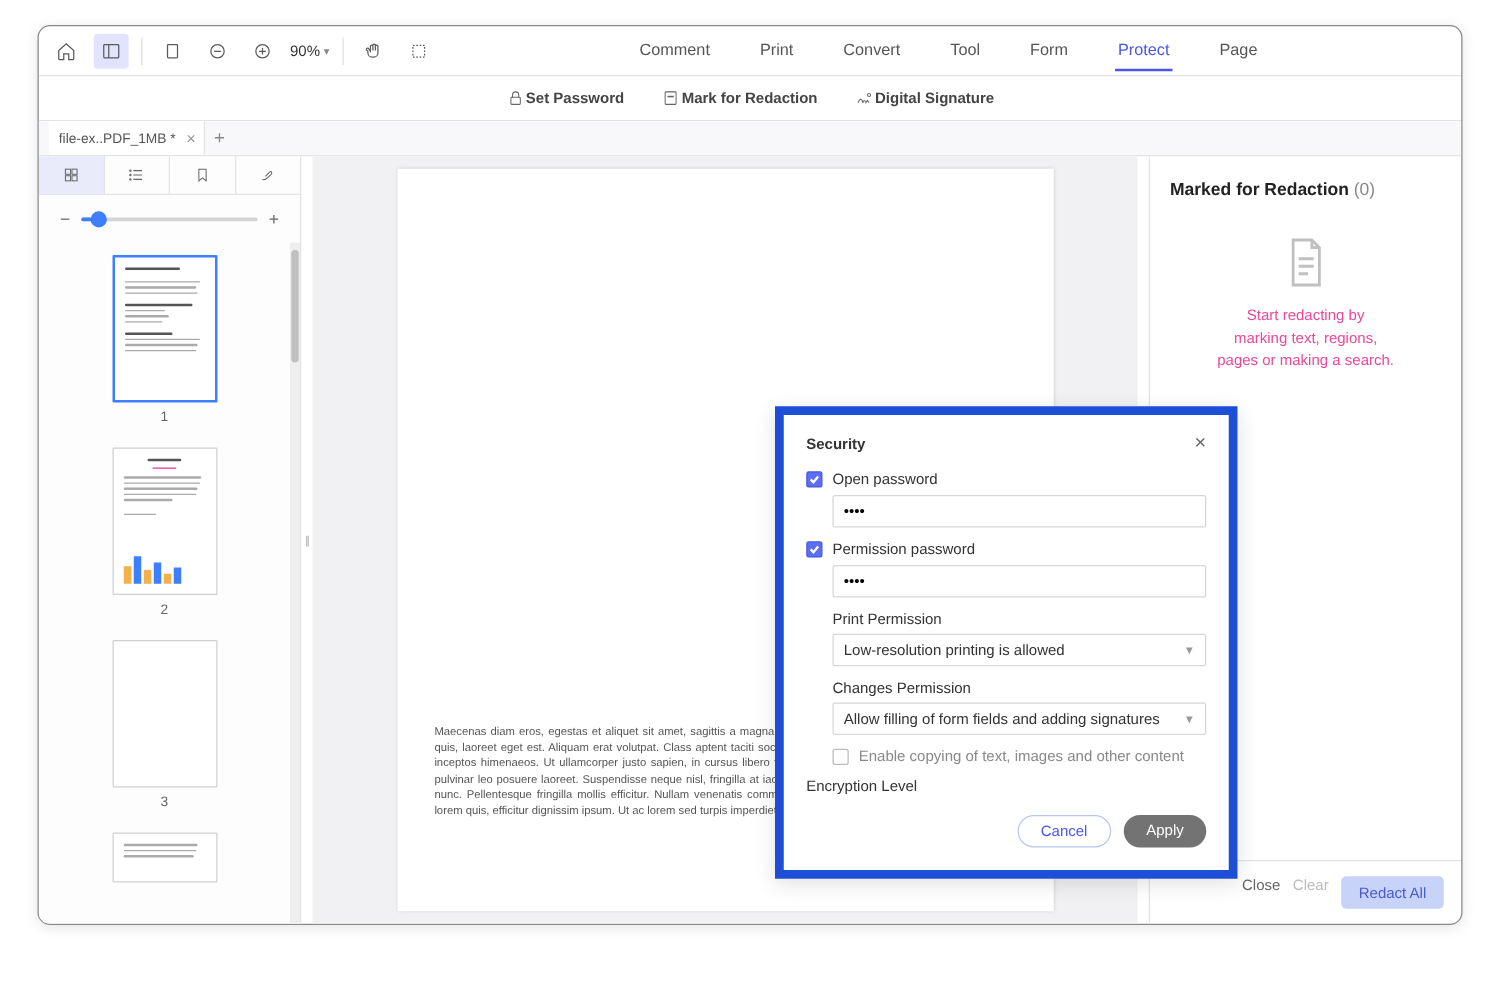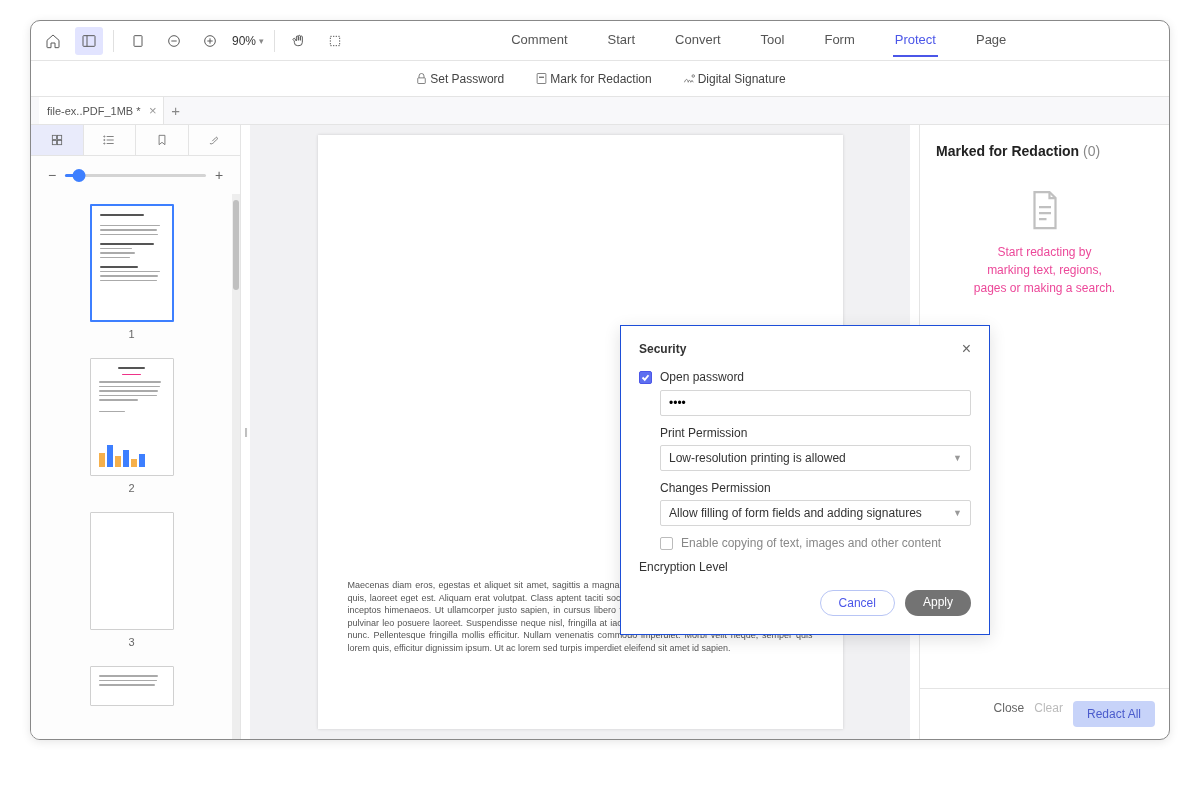--- a/index.html
+++ b/index.html
@@ -20,21 +20,21 @@
 .tool-btn.active { background: #e2e4ff; }
 .tool-btn svg { width: 16px; height: 16px; stroke: #5a5a5a; fill: none; stroke-width: 1.5; }
 .tool-sep { width: 1px; height: 22px; background: #e0e0e0; margin: 0 2px; }
 .zoom { font-size: 12px; color: #333; display: flex; align-items: center; gap: 3px; cursor: pointer; justify-content: center; }
 
 .menubar { flex: 1; display: flex; justify-content: center; gap: 36px; font-size: 13px; color: #555; }
 .menubar span { cursor: pointer; padding: 8px 2px; }
 .menubar span.active { color: #4b56e8; border-bottom: 2px solid #4b56e8; font-weight: 500; }
 
 .subbar { height: 36px; border-bottom: 1px solid #e4e4e4; display: flex; align-items: center; justify-content: center; gap: 30px; font-size: 12px; color: #444; }
-.subbar .sitem { display: flex; align-items: center; gap: 1px; cursor: pointer; }
+.subbar .sitem { display: flex; gap: 1px; cursor: pointer; font-weight: bold; }
 .subbar svg { width: 15px; height: 15px; stroke: #666; fill: none; stroke-width: 1.3; }
 
 .tabstrip { height: 28px; background: #f8f8fa; border-bottom: 1px solid #e4e4e4; display: flex; align-items: center; padding-left: 8px; font-size: 11px; color: #555; }
 .tab { padding: 0 22px 0 8px; height: 100%; display: flex; align-items: center; border-right: 1px solid #e4e4e4; position: relative; background: #fff; }
 .tab .x { position: absolute; right: 6px; font-size: 13px; color: #999; cursor: pointer; }
 .newtab { width: 24px; text-align: center; color: #888; font-size: 15px; cursor: pointer; }
 
 .body { flex: 1; display: flex; overflow: hidden; position: relative; }
 
 .sidebar { width: 210px; border-right: 1px solid #e4e4e4; background: #fdfdfd; display: flex; flex-direction: column; }
@@ -72,21 +72,21 @@
 .rightpanel { width: 250px; border-left: 1px solid #e4e4e4; display: flex; flex-direction: column; }
 .rp-head { padding: 18px 16px 10px; font-size: 14px; font-weight: 600; color: #222; }
 .rp-head .count { color: #888; font-weight: 400; }
 .rp-body { flex: 1; display: flex; flex-direction: column; align-items: center; padding-top: 20px; color: #ec4899; font-size: 12px; line-height: 1.5; text-align: center; }
 .rp-body svg { width: 36px; height: 42px; stroke: #c0c0c0; fill: none; stroke-width: 1.5; margin-bottom: 12px; }
 .rp-footer { border-top: 1px solid #e4e4e4; padding: 12px 14px; display: flex; gap: 10px; justify-content: flex-end; font-size: 12px; }
 .rp-footer span { cursor: pointer; color: #666; }
 .rp-footer .rbtn { background: #c7d3f9; color: #4a5bcc; padding: 6px 14px; border-radius: 4px; cursor: pointer; }
 
 
-.modal { position: absolute; left: 370px; top: 200px; width: 370px; background: #fff; border: 1px solid #1d4ed8; box-shadow: 0 4px 16px rgba(0,0,0,0.12); padding: 14px 18px 18px; font-size: 12px; color: #333; }
+.modal { position: absolute; left: 370px; top: 200px; width: 370px; background: #fff; border: 7px solid #1d4ed8; box-shadow: 0 4px 16px rgba(0,0,0,0.12); padding: 14px 18px 18px; font-size: 12px; color: #333; }
 .modal-head { display: flex; justify-content: space-between; align-items: center; margin-bottom: 12px; }
 .modal-head .title { font-weight: 600; font-size: 12px; }
 .modal-head .close { font-size: 16px; color: #666; cursor: pointer; }
 .fld { margin-bottom: 10px; }
 .fld-row { display: flex; align-items: center; gap: 8px; margin-bottom: 6px; }
 .cb { width: 13px; height: 13px; border: 1.2px solid #4b56e8; border-radius: 2px; display: flex; align-items: center; justify-content: center; background: #5d6ff0; flex-shrink: 0; }
 .cb.unchecked { background: #fff; border-color: #bbb; }
 .cb svg { width: 9px; height: 9px; stroke: #fff; stroke-width: 2.5; fill: none; }
 .txt-input { width: 100%; height: 26px; border: 1px solid #d6d6d6; border-radius: 2px; padding: 0 8px; margin-left: 0; font-size: 12px; }
 .indent { margin-left: 21px; }
@@ -151,21 +151,21 @@
         </svg>
       </div>
     <div class="tool-btn">
         <svg viewBox="0 0 24 24" stroke-dasharray="2 2">
           <rect x="5" y="5" width="14" height="14"></rect>
         </svg>
       </div>
 
     <div class="menubar">
       <span>Comment</span>
-      <span>Start</span>
+      <span>Print</span>
       <span>Convert</span>
       <span>Tool</span>
       <span>Form</span>
       <span class="active">Protect</span>
       <span>Page</span>
     </div>
   </div>
 
   <div class="subbar">
     <div class="sitem">
@@ -321,20 +321,31 @@
             <div class="cb">
                 <svg viewBox="0 0 12 12">
                   <polyline points="2 6 5 9 10 3"></polyline>
                 </svg>
               </div>
             <span>Open password</span>
           </div>
           <div class="indent"><input class="txt-input" type="password" value="••••" style=""></div>
         </div>
 
+        <div class="fld">
+          <div class="fld-row">
+            <div class="cb">
+                <svg viewBox="0 0 12 12">
+                  <polyline points="2 6 5 9 10 3"></polyline>
+                </svg>
+              </div>
+            <span>Permission password</span>
+          </div>
+          <div class="indent"><input class="txt-input" type="password" value="••••" style=""></div>
+        </div>
 
         <div class="fld indent">
           <div class="lbl">Print Permission</div>
           <div class="select">
             <span>Low-resolution printing is allowed</span>
               <span class="arrow">▼</span>
           </div>
         </div>
 
         <div class="fld indent">

